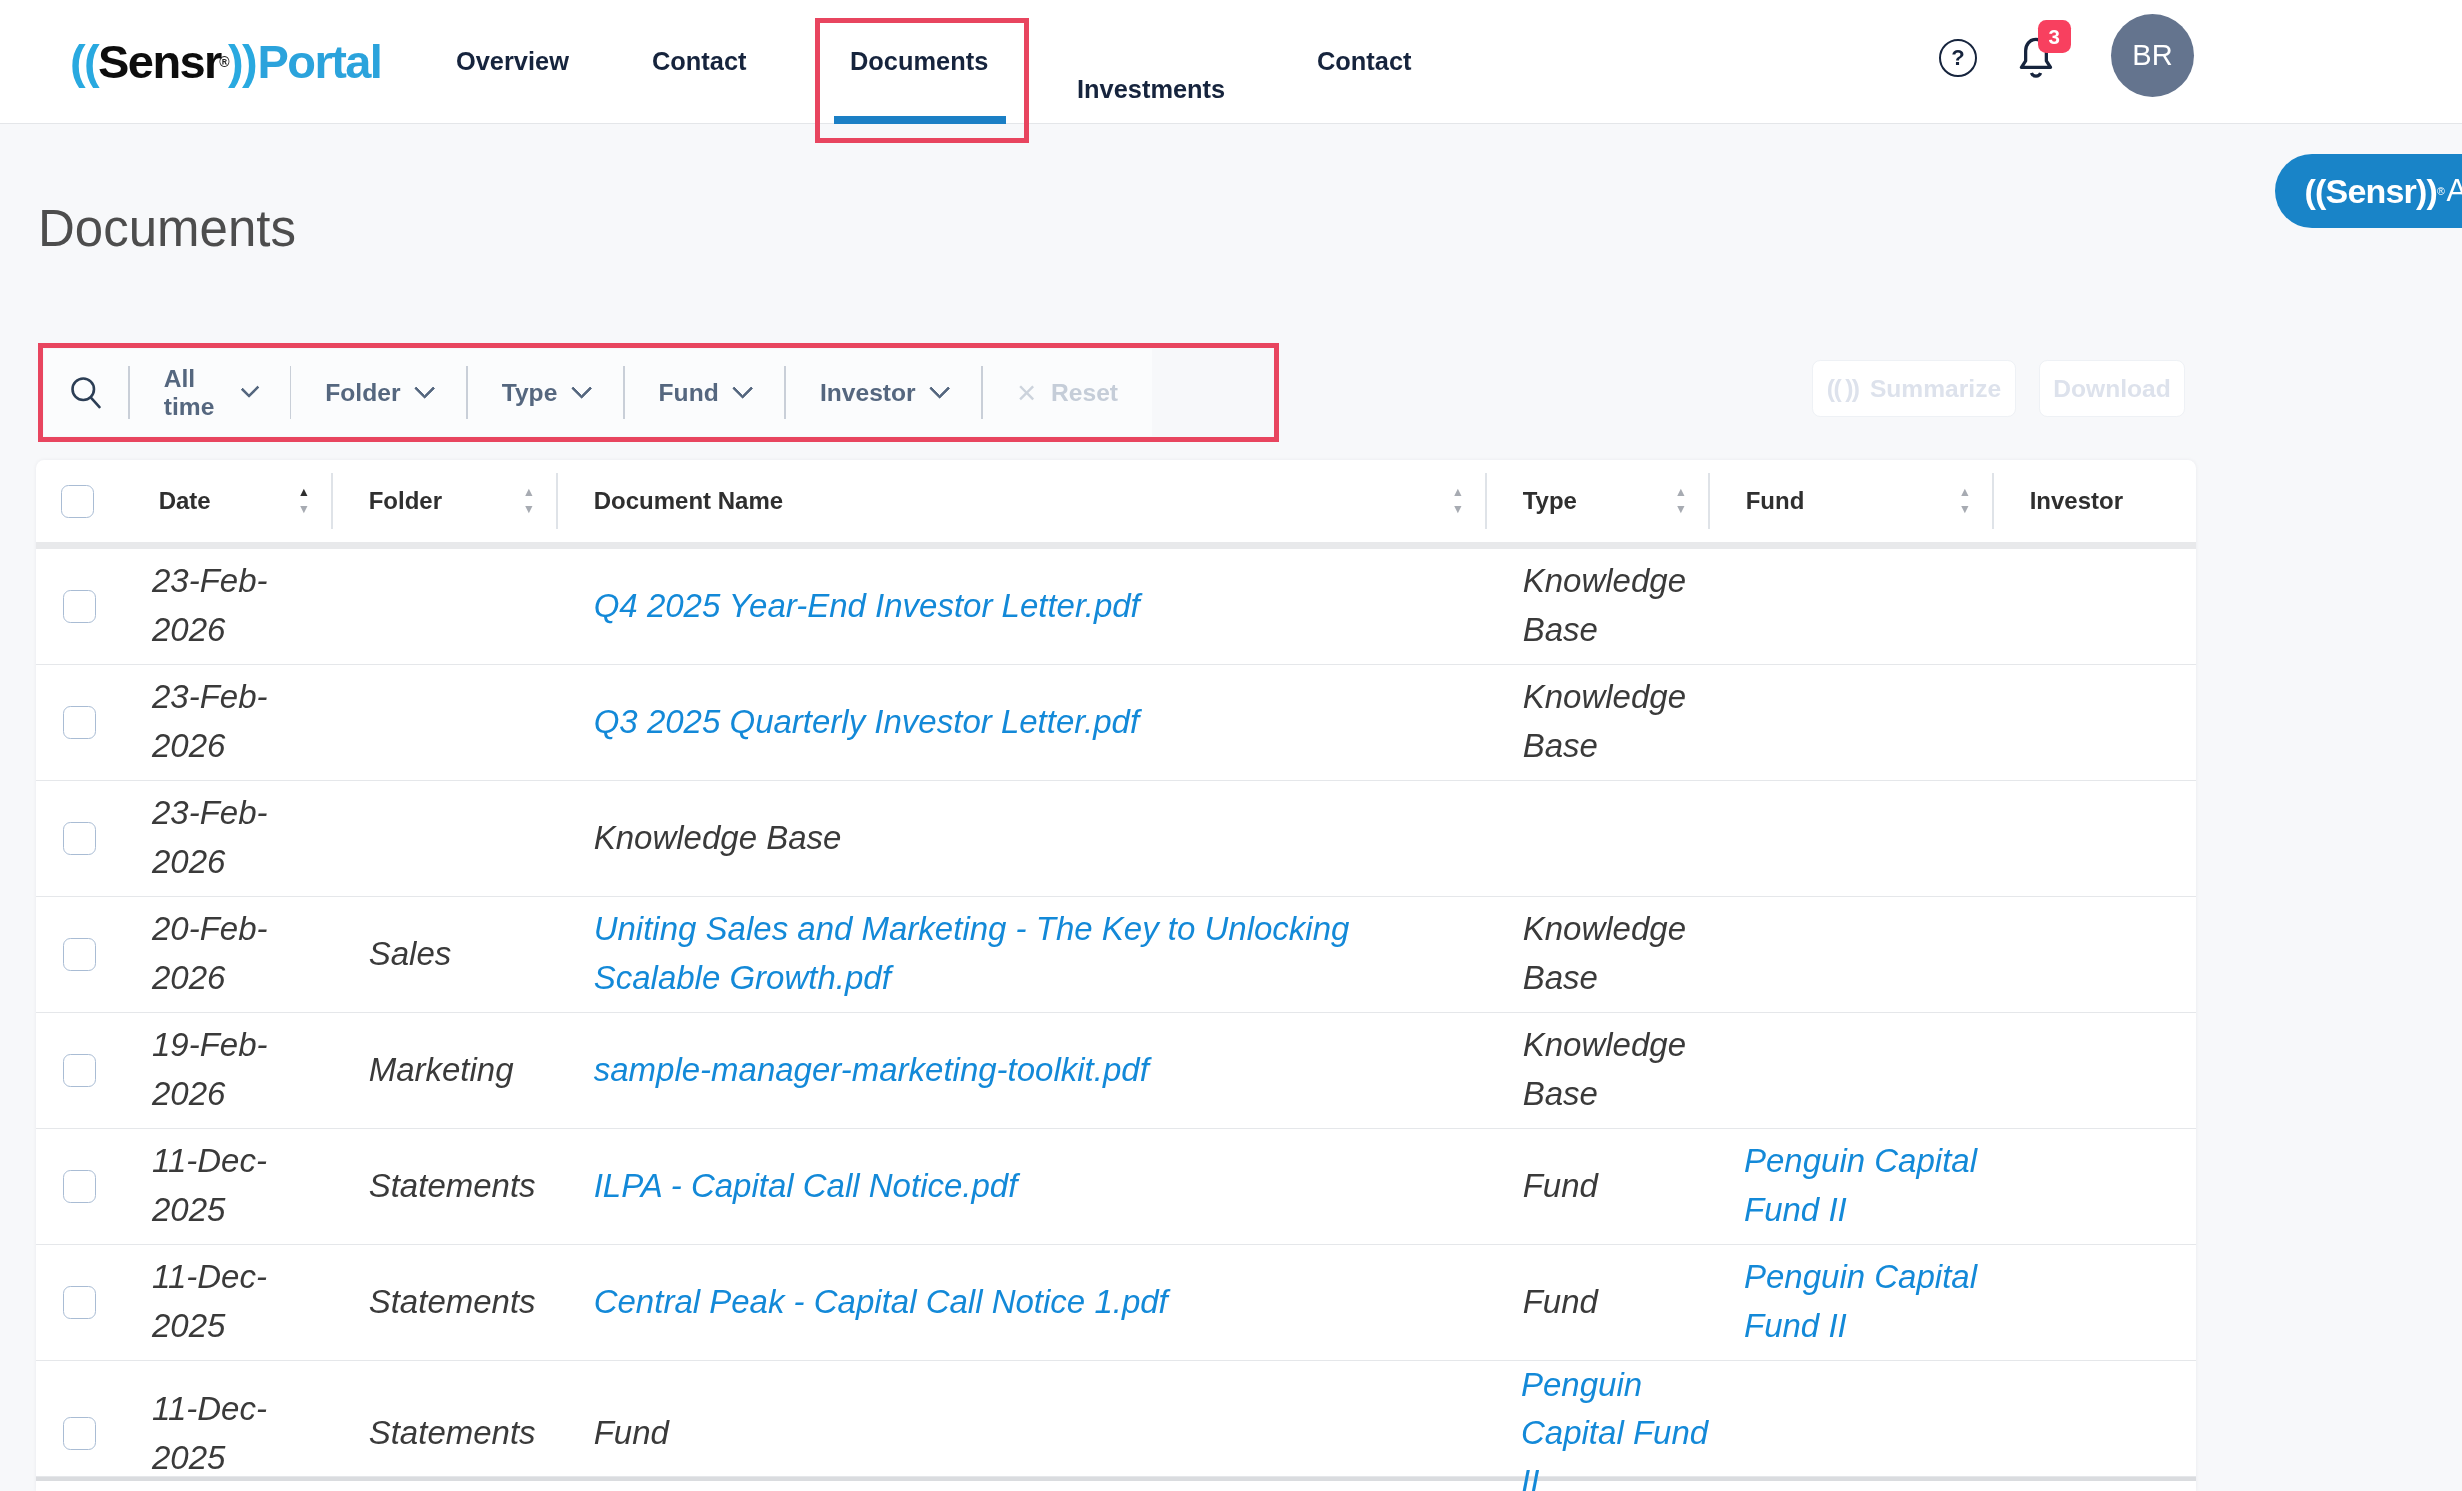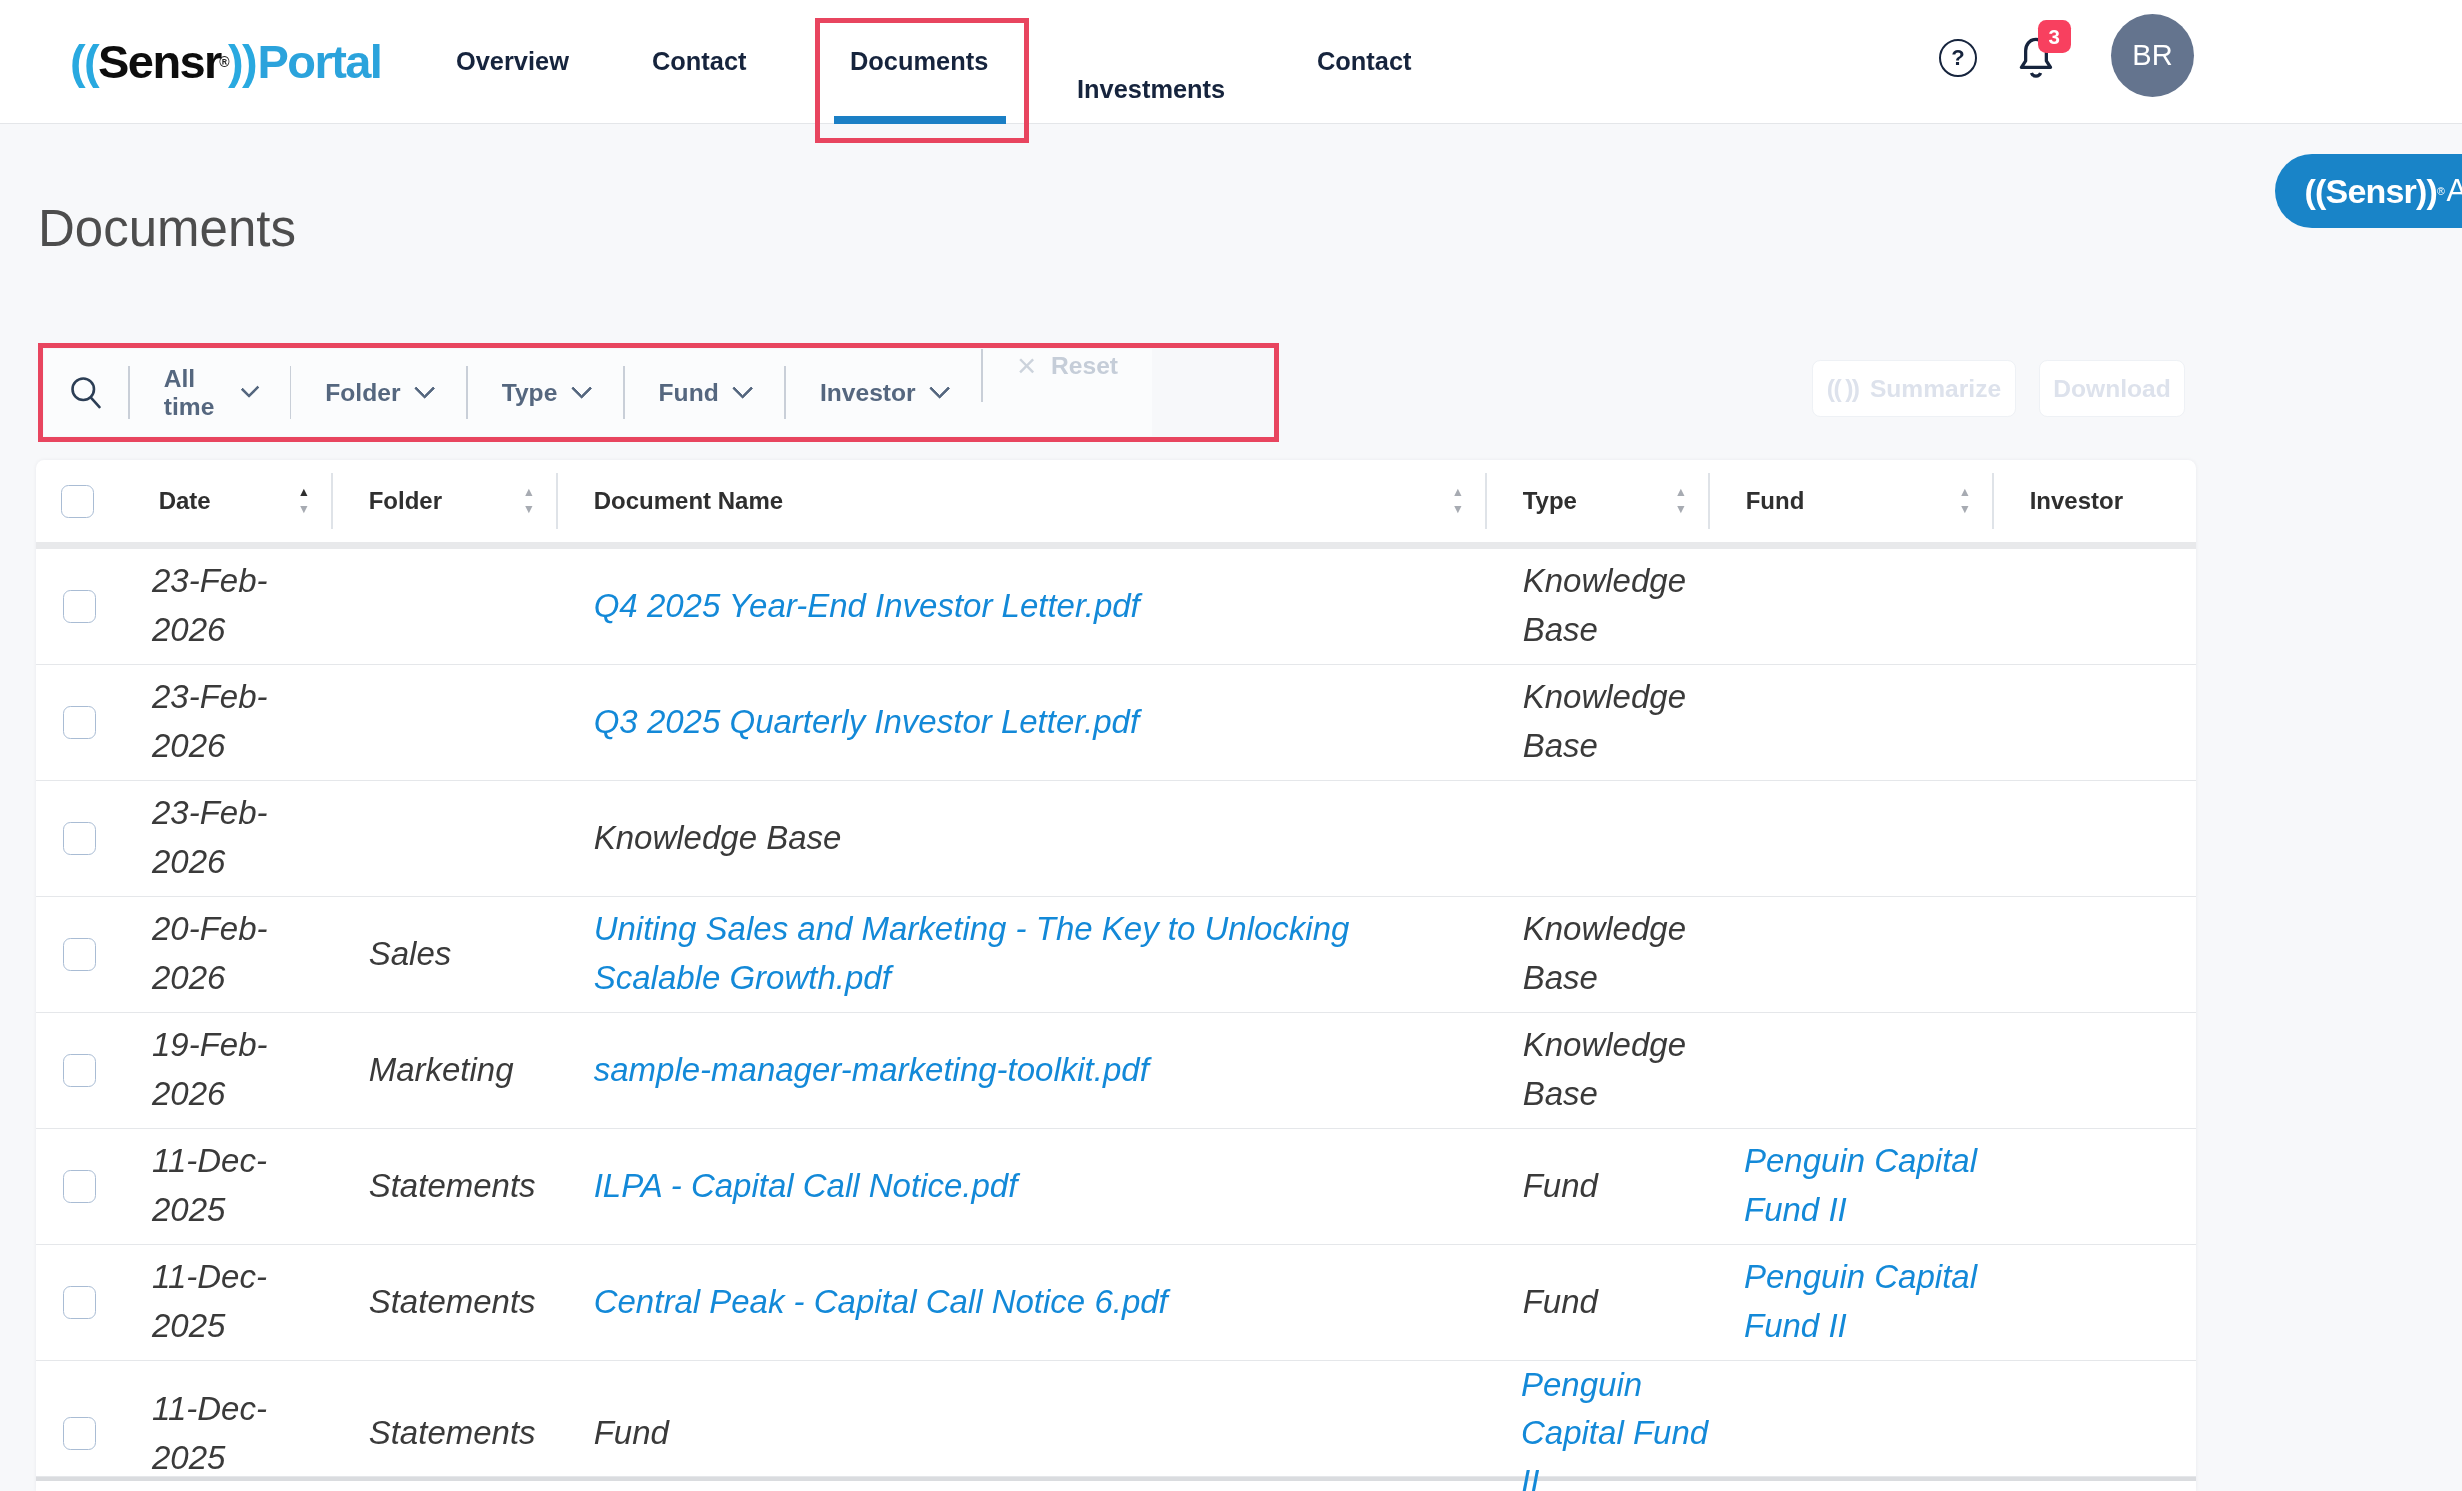--- a/index.html
+++ b/index.html
@@ -24,21 +24,21 @@
   .badge{position:absolute;left:24.6px;top:-13px;min-width:33px;height:33px;box-sizing:border-box;background:#f8405f;border-radius:8.2px;color:#fff;font-size:20.5px;font-weight:bold;display:flex;align-items:center;justify-content:center;padding:0 6.6px;}
   .avatar{position:absolute;left:2111px;top:14px;width:83px;height:83px;border-radius:50%;background:#64748e;color:#fff;display:flex;align-items:center;justify-content:center;font-size:29px;cursor:pointer;}
   
   .ai-pill{position:absolute;left:2275px;top:154px;width:222px;height:74px;background:#1984c8;border-radius:37px;color:#fff;display:flex;align-items:center;padding-left:29.5px;box-sizing:border-box;z-index:3;cursor:pointer;}
   .ai-pill .ai-logo{font-weight:bold;font-size:34px;letter-spacing:-0.8px;}
   .ai-pill sup{font-size:10.7px;vertical-align:super;}
   .ai-pill .ai-txt{font-size:31px;margin-left:1.6px;font-weight:normal;}
   
   .page-title{position:absolute;left:38px;top:199px;font-size:51px;color:#4d4d4d;}
   
-  .toolbar{position:absolute;left:44px;top:349px;width:1108px;height:87px;background:#fbfcfd;display:flex;align-items:flex-start;z-index:1;}
+  .toolbar{position:absolute;left:44px;top:349px;width:1108px;height:87px;background:#fbfcfd;display:flex;align-items:center;z-index:1;}
   .search-box{width:87px;height:100%;display:flex;align-items:center;justify-content:center;cursor:pointer;}
   .tdivider{width:1.6px;height:53px;background:#c9cfd8;flex:none;}
   .dd-container{display:flex;align-items:center;height:100%;}
   .dropdown{display:flex;align-items:center;gap:16.4px;padding:0 34px;height:100%;font-size:24.6px;font-weight:bold;color:#55677f;cursor:pointer;}
   .chev{width:12.3px;height:12.3px;border-right:3.3px solid #55677f;border-bottom:3.3px solid #55677f;transform:rotate(45deg);margin-top:-7.4px;border-radius:0.8px;}
   .reset-btn{display:flex;align-items:center;gap:14.8px;padding:0 34px;font-size:24.6px;font-weight:bold;color:#c5cdd8;cursor:default;}
   .reset-x{font-size:33px;font-weight:normal;color:#ccd3dc;line-height:1;}
   
   .btn{position:absolute;background:#ffffff;border:1.6px solid #eef1f5;border-radius:8.2px;box-sizing:border-box;display:flex;align-items:center;justify-content:center;gap:11.5px;font-size:24.6px;font-weight:bold;color:#dde2ec;cursor:default;}
   #btn-summarize{left:1812px;top:360px;width:204px;height:57px;}
@@ -322,21 +322,21 @@
         </div>
     <div class="cell investor"></div>
   </div>
       <div class="row grid-cols">
     <div class="cell checkbox-cell">
       <div class="checkbox"></div>
     </div>
     <div class="cell date">11-Dec-2025</div>
     <div class="cell folder">Statements</div>
     <div class="cell name">
-          <a class="doclink">Central Peak - Capital Call Notice 6.pdf</a>
+          <a class="doclink">Central Peak - Capital Call Notice 1.pdf</a>
         </div>
     <div class="cell type">
           <span>Fund</span>
         </div>
     <div class="cell fund">
           <a class="doclink fundlink">Penguin Capital Fund II</a>
         </div>
     <div class="cell investor"></div>
   </div>
       <div class="row grid-cols">

